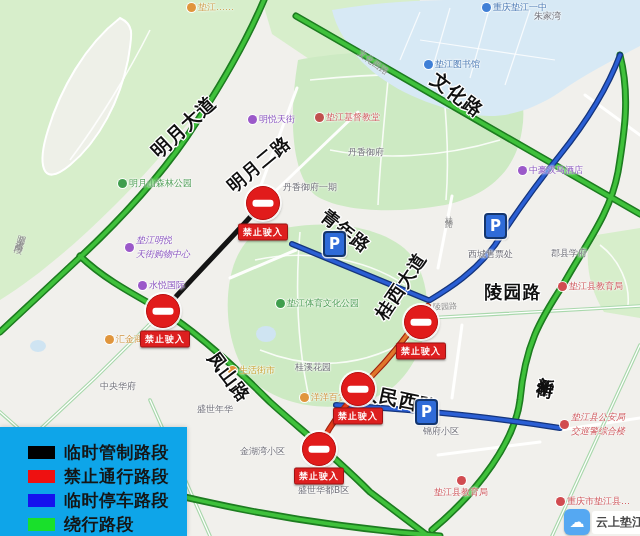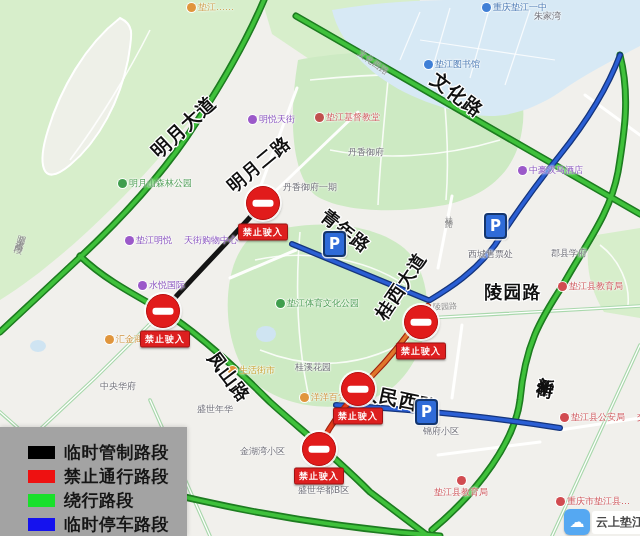--- a/index.html
+++ b/index.html
@@ -44,21 +44,21 @@
     font-size:9px;white-space:nowrap;color:#6f6f78;
     text-shadow:0 0 2px #fff,0 0 2px #fff,0 0 3px #fff;line-height:10px;
   }
   .poi .dot{width:9px;height:9px;border-radius:50%;flex:0 0 auto;
     box-shadow:0 0 0 1px rgba(255,255,255,.9);}
   .dot-blue{background:#3f7fd6;} .dot-purple{background:#9b59c9;}
   .dot-green{background:#3f9e4d;} .dot-red{background:#d14b50;}
   .dot-orange{background:#e0953c;} .dot-darkred{background:#c0504d;}
   .t-purple{color:#8a55c0;} .t-green{color:#52a05a;} .t-blue{color:#4d7bb5;}
   .t-red{color:#cf5a5f;} .t-orange{color:#cf9440;} .t-gold{color:#c9a232;}
-  .poi .twoline{display:flex;flex-direction:row;gap:12px;}
+  .poi .twoline{display:flex;flex-direction:column;gap:4px;font-style:italic;}
 
   
   .noentry{
     position:absolute;z-index:5;width:34px;height:34px;border-radius:50%;
     background:#e11b1b;border:1.5px solid #b80f0f;box-sizing:border-box;
     box-shadow:0 0 0 2px rgba(255,255,255,.85),1px 2px 3px rgba(0,0,0,.35);
   }
   .noentry .bar{
     position:absolute;left:50%;top:50%;transform:translate(-50%,-50%);
     width:21px;height:6.5px;border-radius:3px;background:#ffffff;
@@ -74,21 +74,21 @@
   .pserv{
     position:absolute;z-index:4;width:23px;height:26px;border-radius:4px;
     background:#2f6bd8;border:2px solid #14366e;box-sizing:border-box;
     color:#fff;font-weight:bold;font-size:15px;display:flex;align-items:center;justify-content:center;
     box-shadow:0 0 0 1.5px rgba(255,255,255,.8),1px 1px 2px rgba(0,0,0,.3);
   }
 
   
   #legend{
     position:absolute;z-index:6;left:0;top:427px;width:187px;height:109px;
-    background:#a3a3a3;box-shadow:0 0 5px rgba(0,0,0,.18);
+    background:#0ea5e9;box-shadow:0 0 5px rgba(0,0,0,.18);
     padding-top:13px;box-sizing:border-box;
   }
   .lrow{display:flex;align-items:center;height:24px;padding-left:28px;}
   .sw{width:27px;height:13px;margin-right:9px;flex:0 0 auto;}
   .sw-black{background:#000000;} .sw-red{background:#ee1111;}
   .sw-blue{background:#1512ee;} .sw-green{background:#19e02b;}
   .lrow .ltxt{font-size:17px;font-weight:bold;color:#151515;letter-spacing:.5px;}
 
   
   #wm{position:absolute;z-index:6;left:564px;top:509px;display:flex;align-items:center;}
@@ -346,26 +346,26 @@
   <div id="legend">
     <div class="lrow">
         <span class="sw sw-black"></span>
         <span class="ltxt">临时管制路段</span>
       </div>
     <div class="lrow">
         <span class="sw sw-red"></span>
         <span class="ltxt">禁止通行路段</span>
       </div>
     <div class="lrow">
+        <span class="sw sw-blue"></span>
+        <span class="ltxt">临时停车路段</span>
+      </div>
+    <div class="lrow">
         <span class="sw sw-green"></span>
         <span class="ltxt">绕行路段</span>
-      </div>
-    <div class="lrow">
-        <span class="sw sw-blue"></span>
-        <span class="ltxt">临时停车路段</span>
       </div>
   </div>
 
   <div id="wm">
     <span class="wicon">☁</span>
     <span class="wtxt">云上垫江</span>
   </div>
 
 </div>
 

